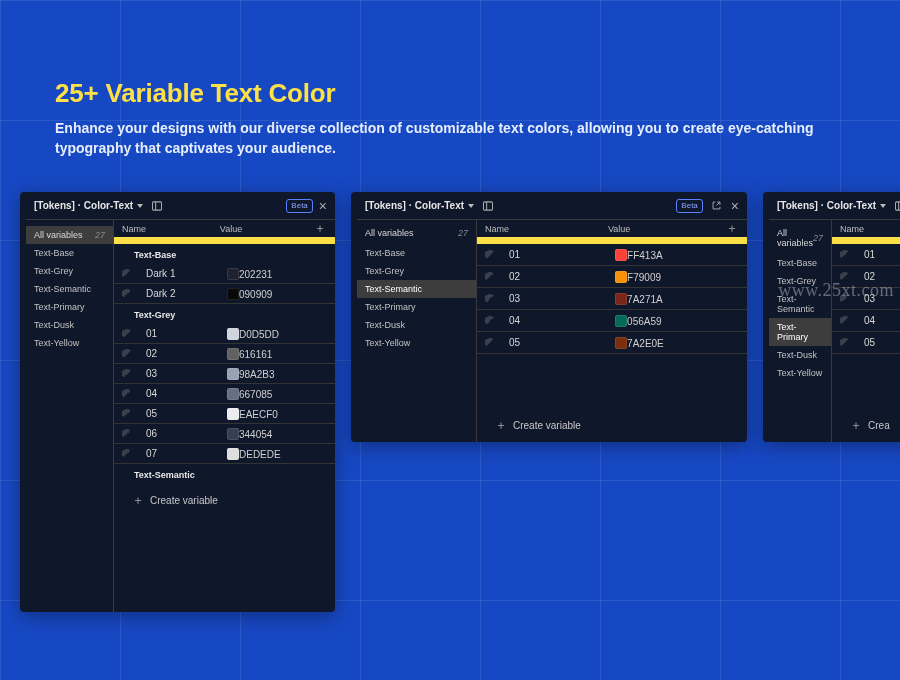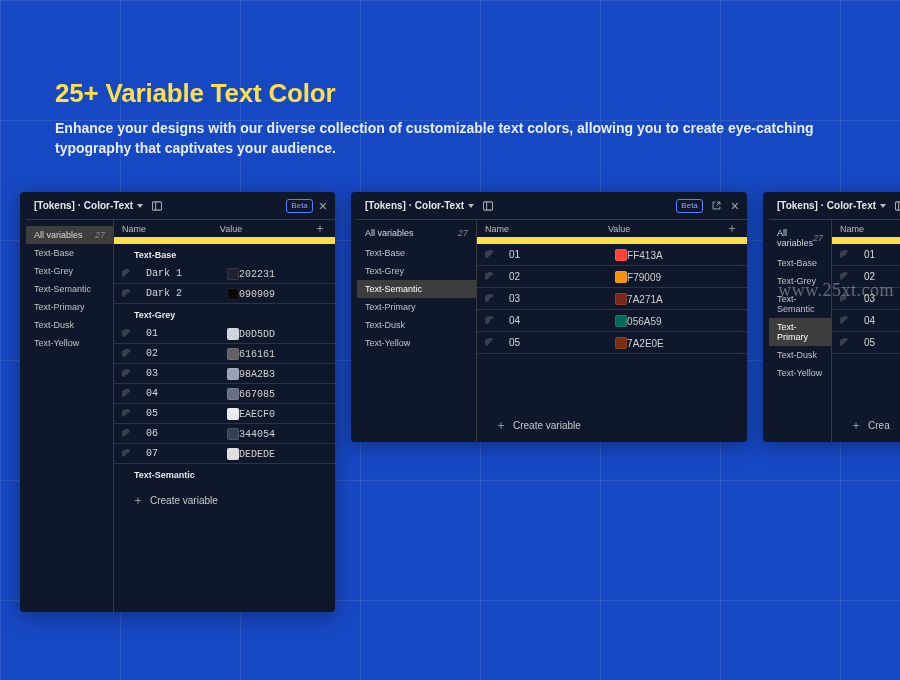--- a/index.html
+++ b/index.html
@@ -122,21 +122,21 @@
     background: linear-gradient(135deg,#888 0 50%, transparent 50% 100%);
     clip-path: polygon(50% 0,100% 25%,100% 75%,50% 100%,0 75%,0 25%);
     opacity:0.35;
   }
   .swatch { width:12px; height:12px; border-radius:2px; border:1px solid rgba(255,255,255,0.1); }
   .create { padding:8px 8px 8px 18px; color:#c8c8c8; font-size:10px; display:flex; gap:6px; align-items:center; }
   .create .plus { font-size:12px; color:#aaa; }
 
   
   .panel.small .sidebar { width: 88px; }
-  .panel.small .row { height:20px;font-family:Liberation Mono, monospace; }
+  .panel.small .row { height:20px; }
   .panel.small .group-label { padding-top:6px; }
 
   
   .panel.right { position:relative; }
   .panel.right .table { min-width: 260px; }
 
 </style>
 </head>
 <body>
 

